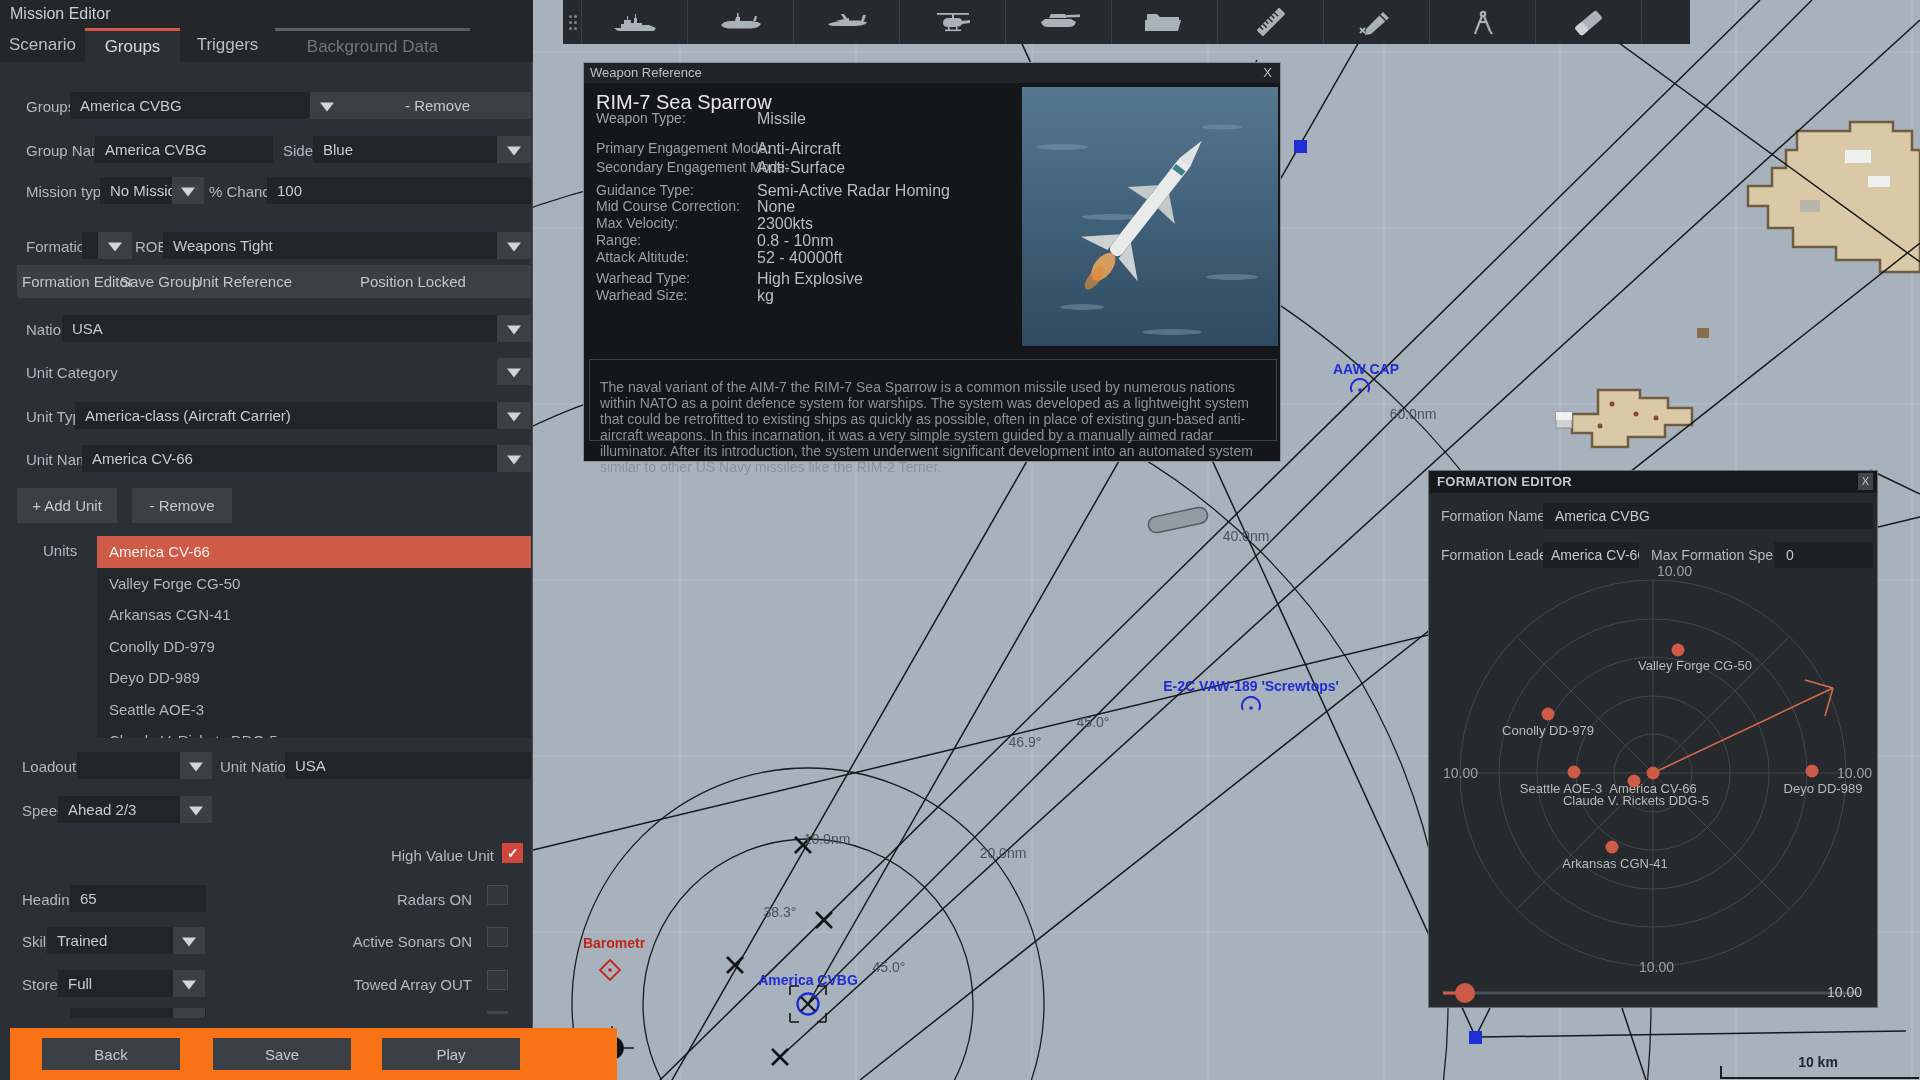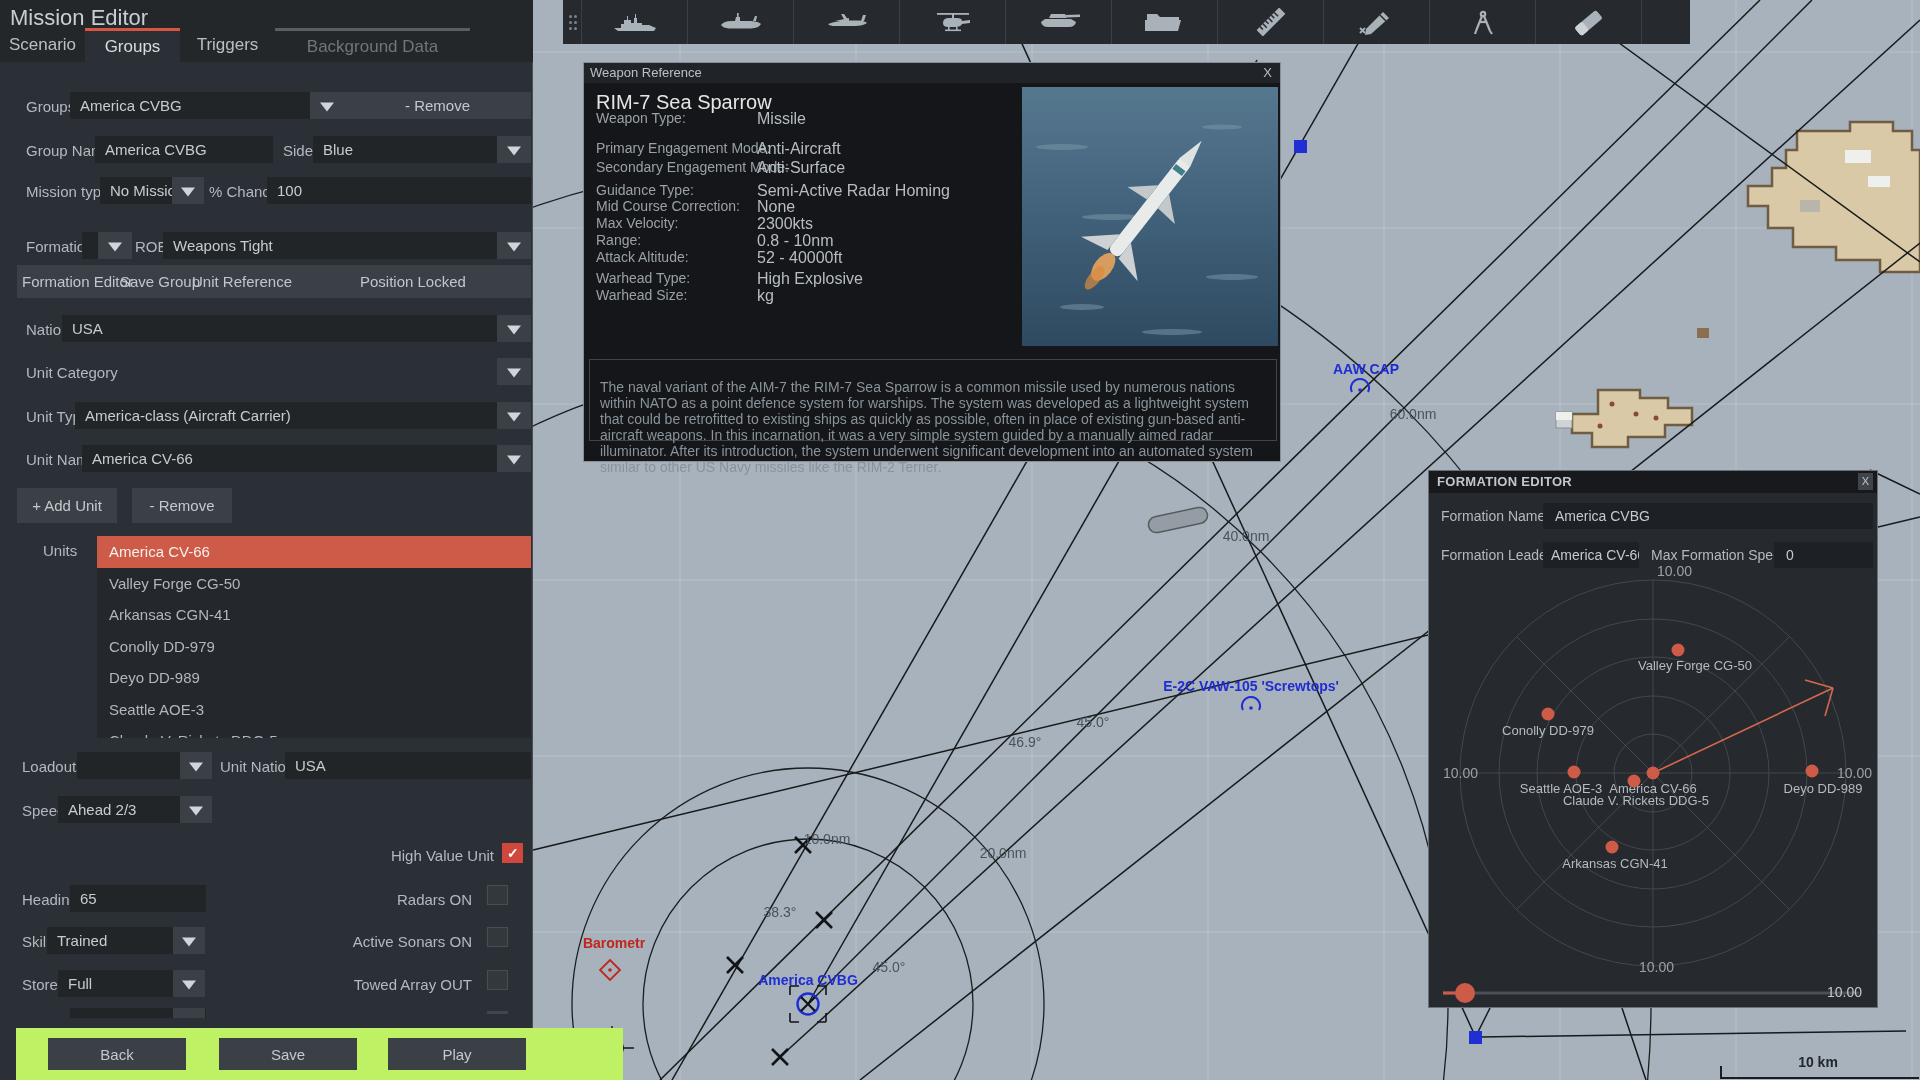--- a/index.html
+++ b/index.html
@@ -17,42 +17,42 @@
   #toolbar .handle{width:18px;height:44px;position:relative;}
   #toolbar .handle i{position:absolute;width:3px;height:3px;border-radius:50%;background:#7b838a;}
   #toolbar .tile{width:106px;height:44px;border-left:1px solid #3a3f45;box-sizing:border-box;
                  display:flex;align-items:center;justify-content:center;}
   #toolbar .tile:first-of-type{border-left:none;}
   #toolbar .tile svg{display:block;}
   #toolbar .filler{flex:1;border-left:1px solid #3a3f45;}
   
   #panel{position:absolute;left:0;top:0;width:533px;height:1080px;background:#2b3036;border-right:1px solid #474d53;box-sizing:border-box;}
   #panel-head{position:absolute;left:0;top:0;width:533px;height:62px;background:#23272a;}
-  #panel-title{position:absolute;left:10px;top:5px;font-size:22px;color:#c9ced2;}
+  #panel-title{position:absolute;left:10px;top:5px;font-size:16px;color:#c9ced2;}
   .tab{position:absolute;top:28px;height:34px;font-size:17px;color:#b9bfc4;display:flex;align-items:center;justify-content:center;box-sizing:border-box;}
   .tab.active{background:#2b3036;border-top:3px solid #d75643;color:#d8dce0;}
   .tab.dim{color:#6f767c;border-top:3px solid #595e63;}
   .lbl{position:absolute;font-size:15px;color:#b2b9bf;white-space:nowrap;}
   .rlab{position:absolute;font-size:15px;color:#b2b9bf;text-align:right;white-space:nowrap;}
   .fld{position:absolute;background:#212528;color:#c6ccd1;font-size:15px;height:27px;line-height:27px;
        padding-left:10px;box-sizing:border-box;white-space:nowrap;overflow:hidden;}
   .dd{position:absolute;width:34px;height:27px;background:#3a4046;}
   .dd::after{content:"";position:absolute;left:50%;top:50%;transform:translate(-50%,-40%);
              border:7px solid transparent;border-top:9px solid #cfd5da;border-bottom:0;}
   .btn{position:absolute;background:#3a4046;color:#c3c9ce;font-size:15px;
        display:flex;align-items:center;justify-content:center;white-space:nowrap;}
   .bar{position:absolute;background:#3a4046;}
   .baritem{position:absolute;font-size:15px;color:#c0c6cb;white-space:nowrap;}
   .cb{position:absolute;width:21px;height:20px;background:#33383d;border:1px solid #474d53;box-sizing:border-box;}
   .cb.on{background:#d2473d;border-color:#d2473d;}
   .cb.on::after{content:"✓";position:absolute;left:4px;top:1px;color:#fff;font-size:14px;font-weight:700;}
   #units-list{position:absolute;left:97px;top:536px;width:434px;height:202px;background:#24282c;overflow:hidden;}
   .urow{height:31.5px;line-height:31.5px;padding-left:12px;font-size:15px;color:#b0b7bd;white-space:nowrap;}
   .urow.sel{background:#cd5b47;color:#f7f0ee;}
-  #panel-footer{position:absolute;left:16px;top:1028px;width:607px;height:52px;background:#bef264;}
+  #panel-footer{position:absolute;left:10px;top:1028px;width:607px;height:52px;background:#f97316;}
   
   #wref{position:absolute;left:583px;top:62px;width:698px;height:400px;background:#141619;
         border:1px solid #8a8f94;box-sizing:border-box;}
   #wref-head{position:absolute;left:0;top:0;width:100%;height:20px;background:#202428;}
   #wref-head .t{position:absolute;left:6px;top:2px;font-size:13px;color:#b9c0c6;}
   #wref-head .x{position:absolute;right:8px;top:2px;font-size:13px;color:#b9c0c6;}
   #wref-name{position:absolute;left:12px;top:28px;font-size:20px;color:#e5e5e5;}
   .stl{position:absolute;left:12px;font-size:14px;color:#99a1a8;white-space:nowrap;}
   .stv{position:absolute;left:173px;font-size:16px;color:#b6bdc3;white-space:nowrap;}
   #wref-img{position:absolute;left:438px;top:24px;width:256px;height:259px;}
@@ -171,21 +171,21 @@
         <path d="M1243,710 A9,9 0 1 1 1259,710"></path>
           <circle cx="1251" cy="708" r="1.8" fill="#1f2dd2" stroke="none"></circle>
       </g>
 
       <path d="M1721,1066 V1078 H1919" fill="none" stroke="#1b1e20" stroke-width="2"></path>
     </svg>
     <div id="map-labels">
         <div class="mlab blue" style="left: 1366px; top: 369px;">AAW CAP</div>
         <div class="mlab gray" style="left: 1413px; top: 414px;">60.0nm</div>
         <div class="mlab gray" style="left: 1246px; top: 536px;">40.0nm</div>
-        <div class="mlab blue" style="left: 1251px; top: 686px;">E-2C VAW-105 'Screwtops'</div>
+        <div class="mlab blue" style="left: 1251px; top: 686px;">E-2C VAW-189 'Screwtops'</div>
         <div class="mlab gray" style="left: 1093px; top: 722px;">45.0°</div>
         <div class="mlab gray" style="left: 1025px; top: 742px;">46.9°</div>
         <div class="mlab gray" style="left: 827px; top: 839px;">10.0nm</div>
         <div class="mlab gray" style="left: 1003px; top: 853px;">20.0nm</div>
         <div class="mlab gray" style="left: 780px; top: 912px;">38.3°</div>
         <div class="mlab gray" style="left: 889px; top: 967px;">45.0°</div>
         <div class="mlab blue" style="left: 808px; top: 980px;">America CVBG</div>
         <div class="mlab red" style="left: 614px; top: 943px;">Barometr</div>
         <div class="mlab dark" style="left: 1818px; top: 1062px;">10 km</div>
       </div>

